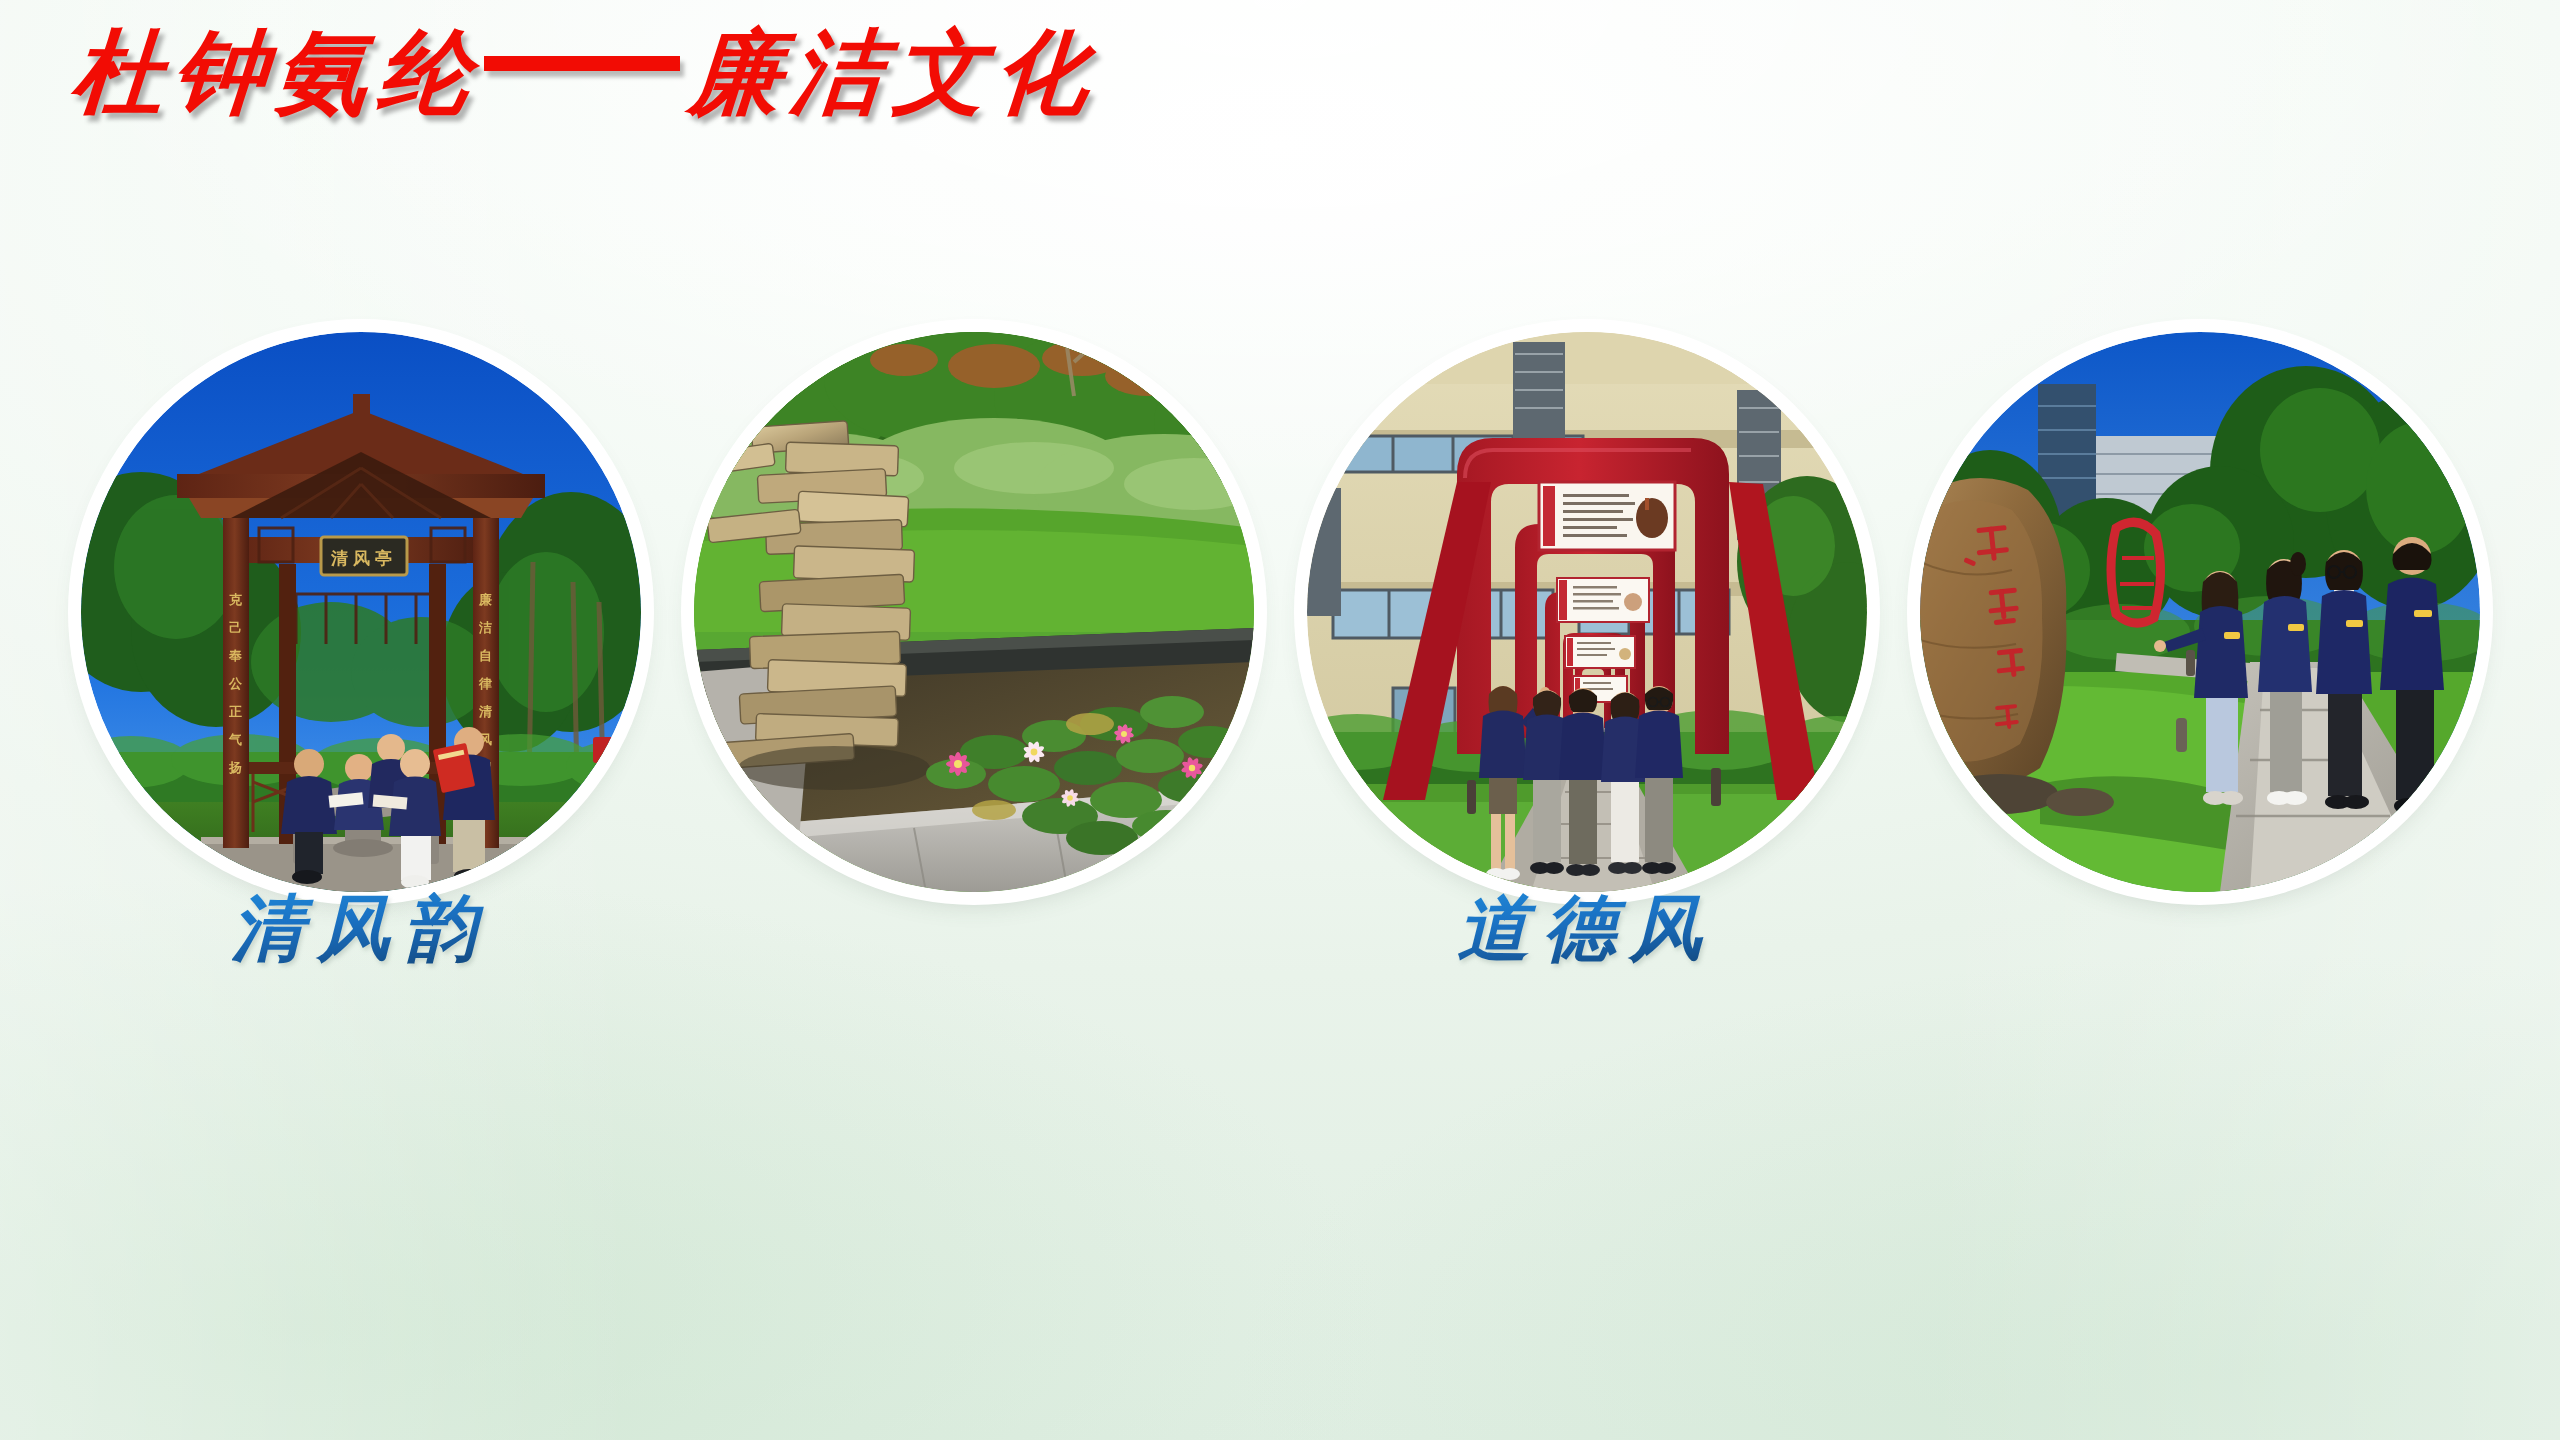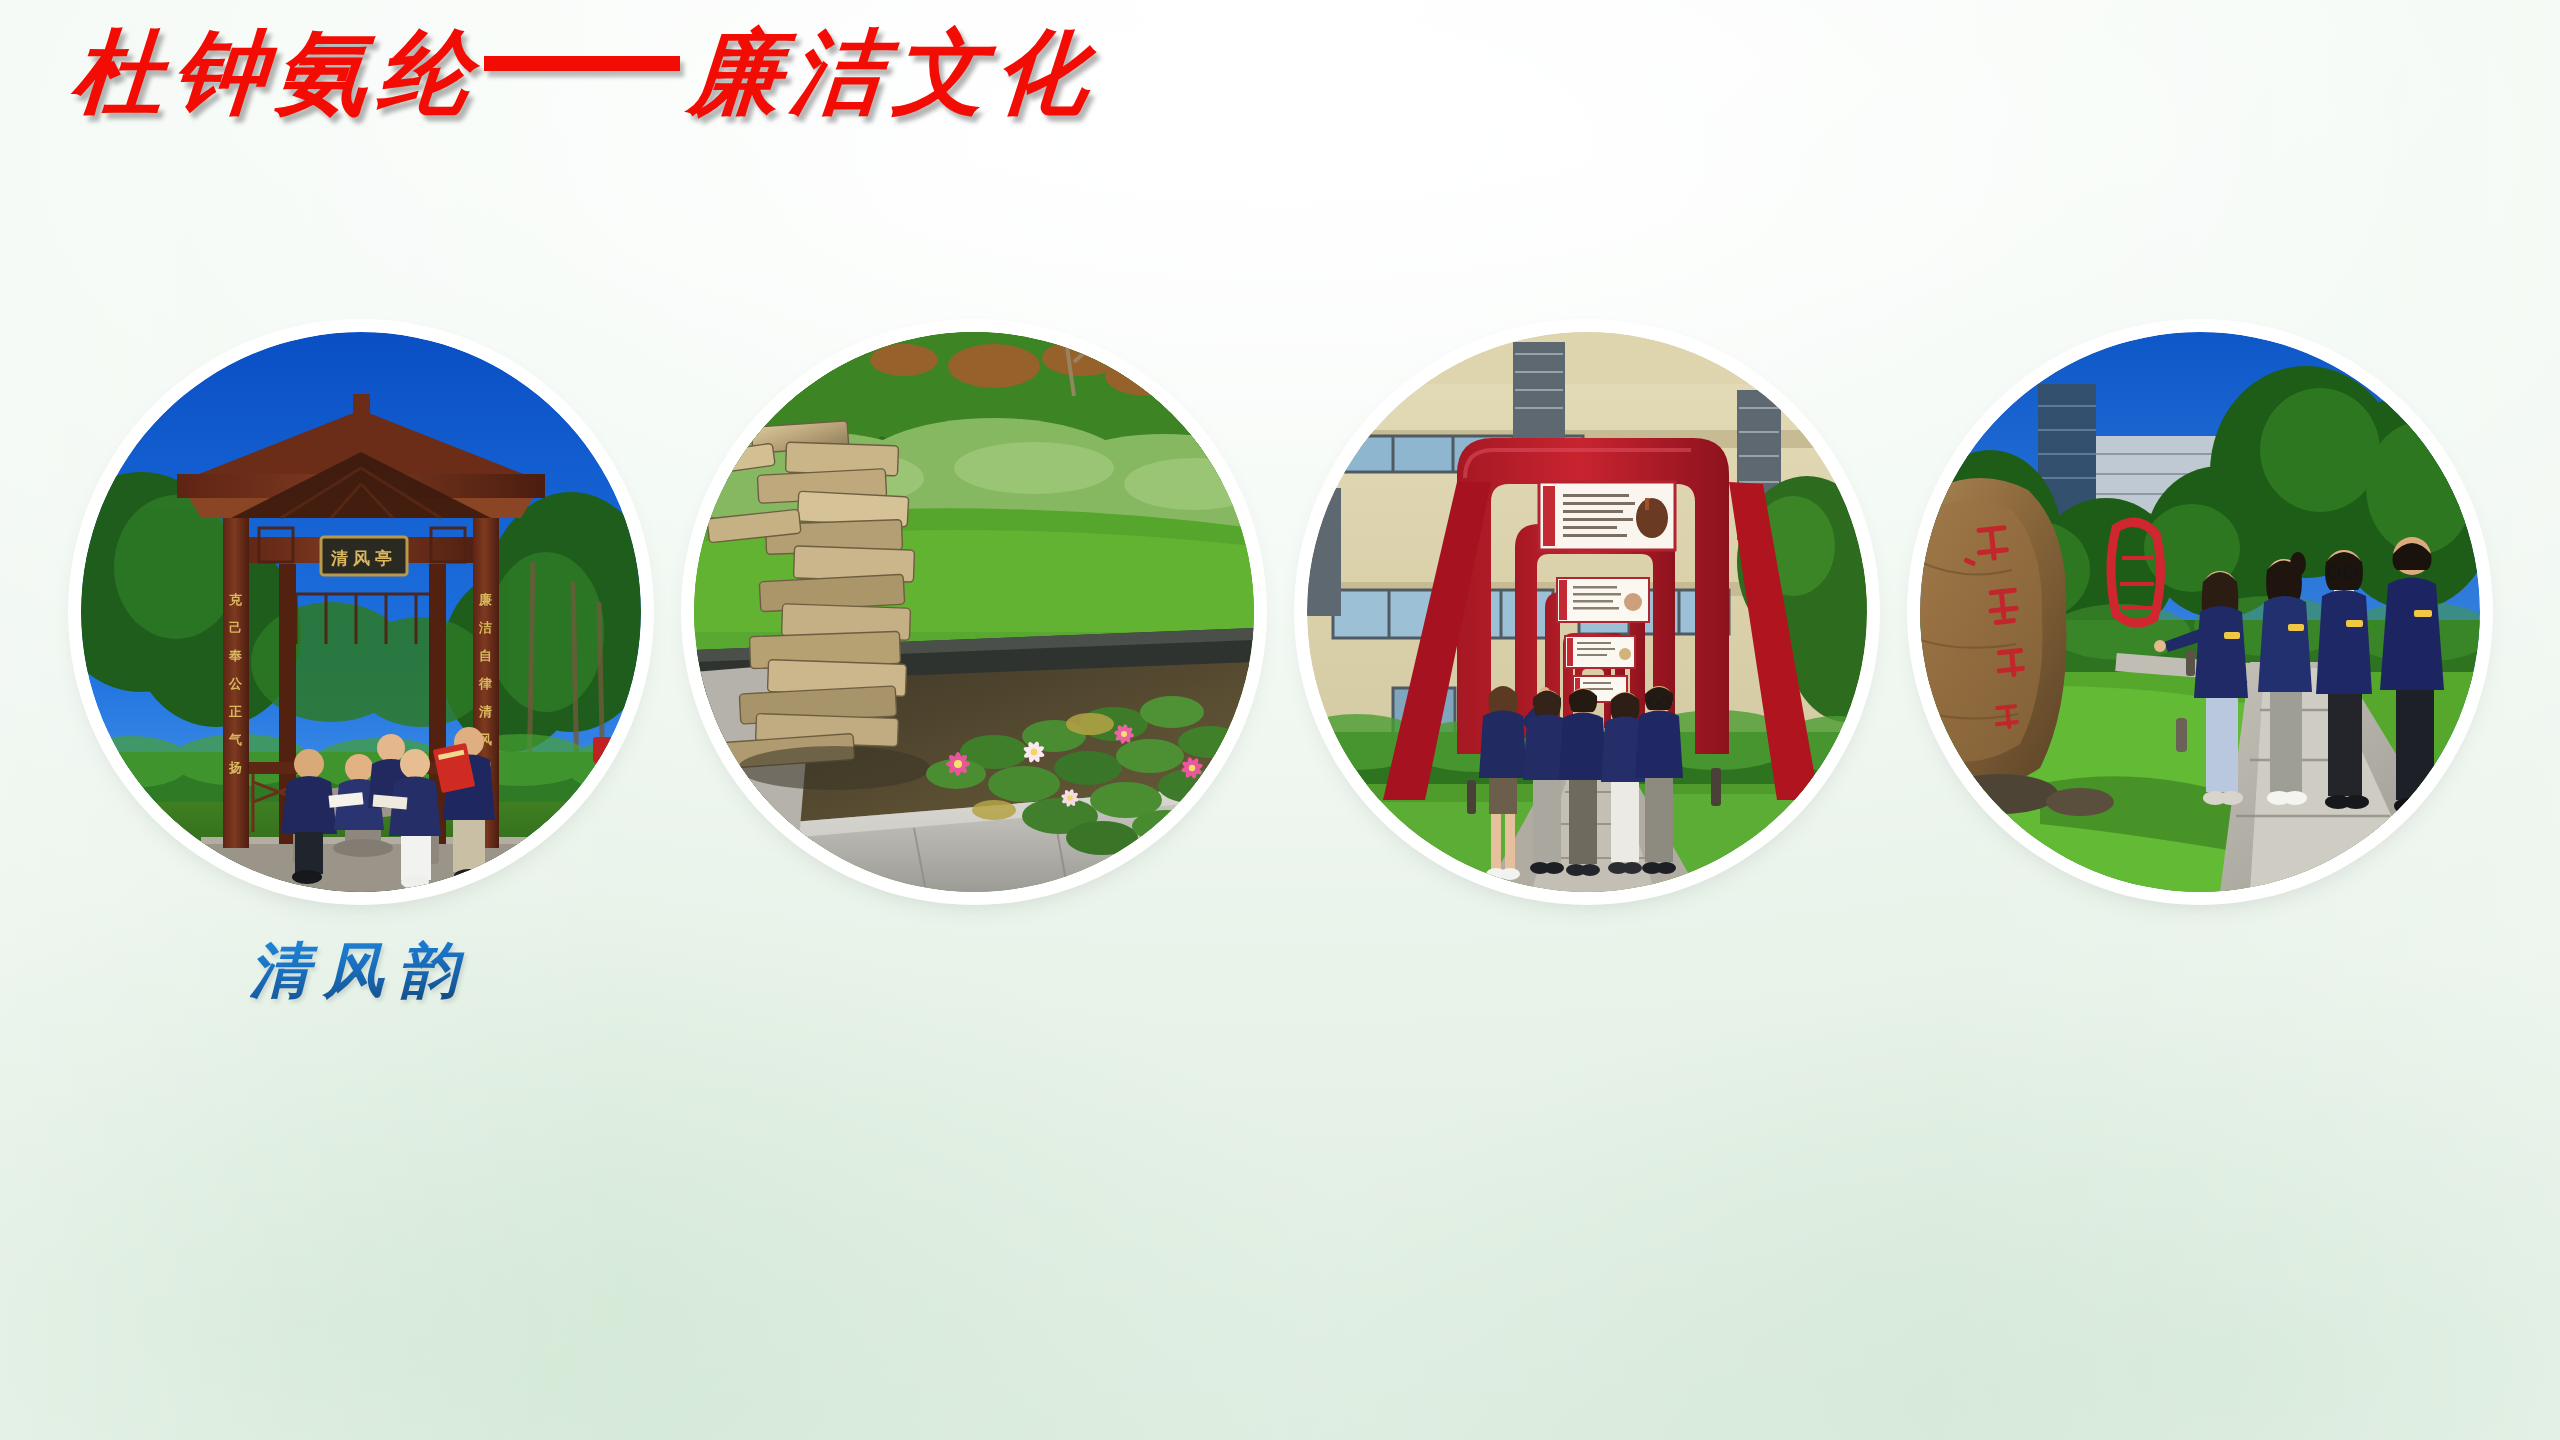--- a/index.html
+++ b/index.html
@@ -65,23 +65,22 @@
   .photo{
     width:560px;height:560px;border-radius:50%;
     background:#fff;
     box-shadow:0 0 0 13px #ffffff, 0 10px 26px rgba(70,90,75,.22);
     overflow:hidden;position:relative;
   }
   .photo svg{display:block;width:100%;height:100%;}
 
   
   .caption{
-    margin-top:48px;
     font-family:"DejaVu Serif","Liberation Serif",serif;
-    font-size:60px;font-weight:700;line-height:1;
+    font-size:72px;font-weight:700;line-height:1;
     letter-spacing:14px;
     font-style:italic;
     white-space:nowrap;
     background:linear-gradient(175deg,#1f86d6 0%,#1a72c4 38%,#175fa6 70%,#124a80 100%);
     -webkit-background-clip:text;background-clip:text;
     color:transparent;
     -webkit-text-fill-color:transparent;
     text-shadow:none;
     filter:drop-shadow(2px 3px 2px rgba(120,140,130,.28));
   }
@@ -631,20 +630,21 @@
               <rect x="338" y="446" width="28" height="84" fill="#8d8a80"></rect>
               <ellipse cx="345" cy="536" rx="10" ry="6" fill="#1d1f24"></ellipse>
                 <ellipse cx="359" cy="536" rx="10" ry="6" fill="#1d1f24"></ellipse>
             </g>
 
             <rect x="404" y="436" width="10" height="38" rx="3" fill="#4a4038"></rect>
             <rect x="160" y="448" width="9" height="34" rx="3" fill="#4a4038"></rect>
           </g>
         </svg>
       </div>
+      <div class="caption">道德风</div>
     </div>
 
     <div class="card">
       <div class="photo">
         <svg viewBox="0 0 560 560" xmlns="http://www.w3.org/2000/svg">
           <defs>
             <clipPath id="c4">
                 <circle cx="280" cy="280" r="280"></circle>
               </clipPath>
             <linearGradient id="sky4" x1="0" y1="0" x2="0" y2="1">

